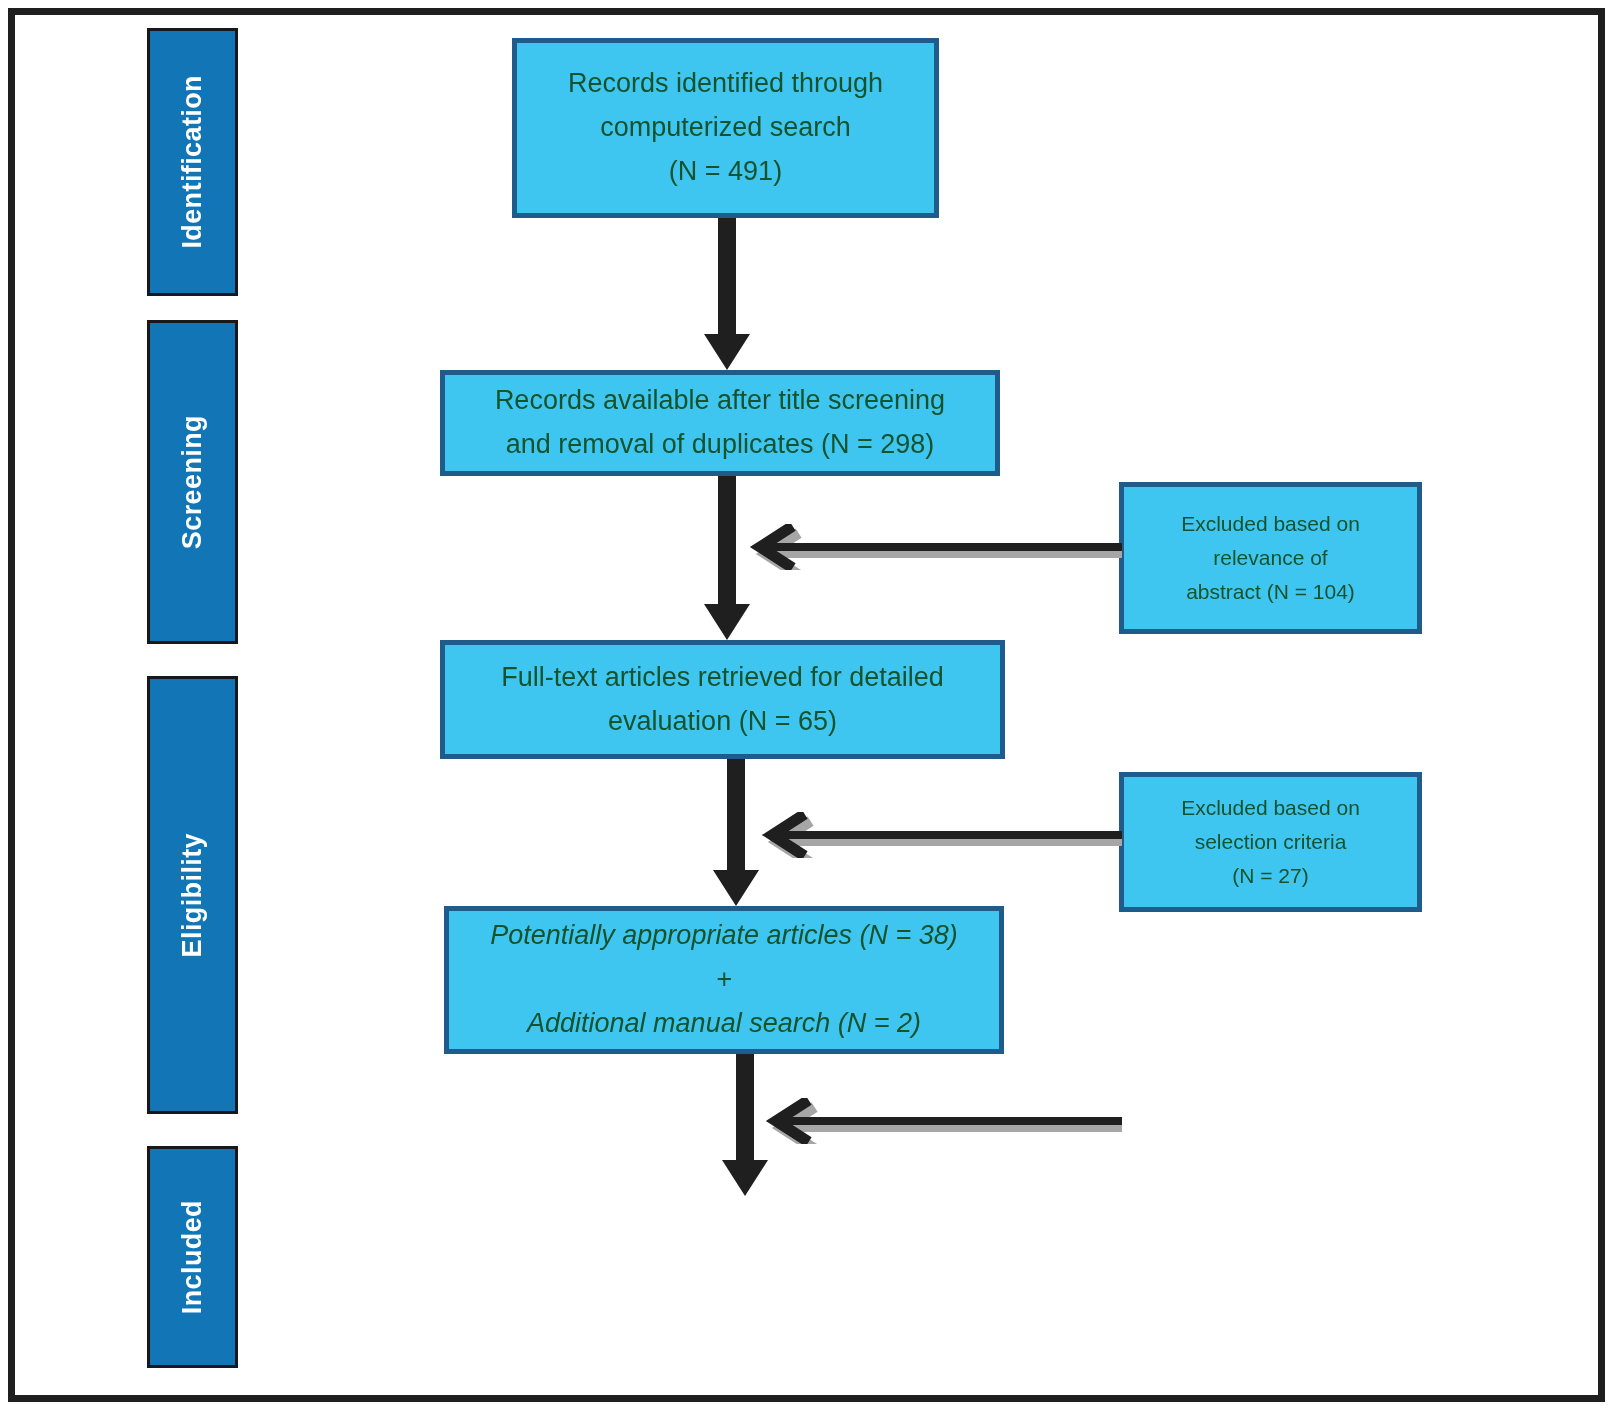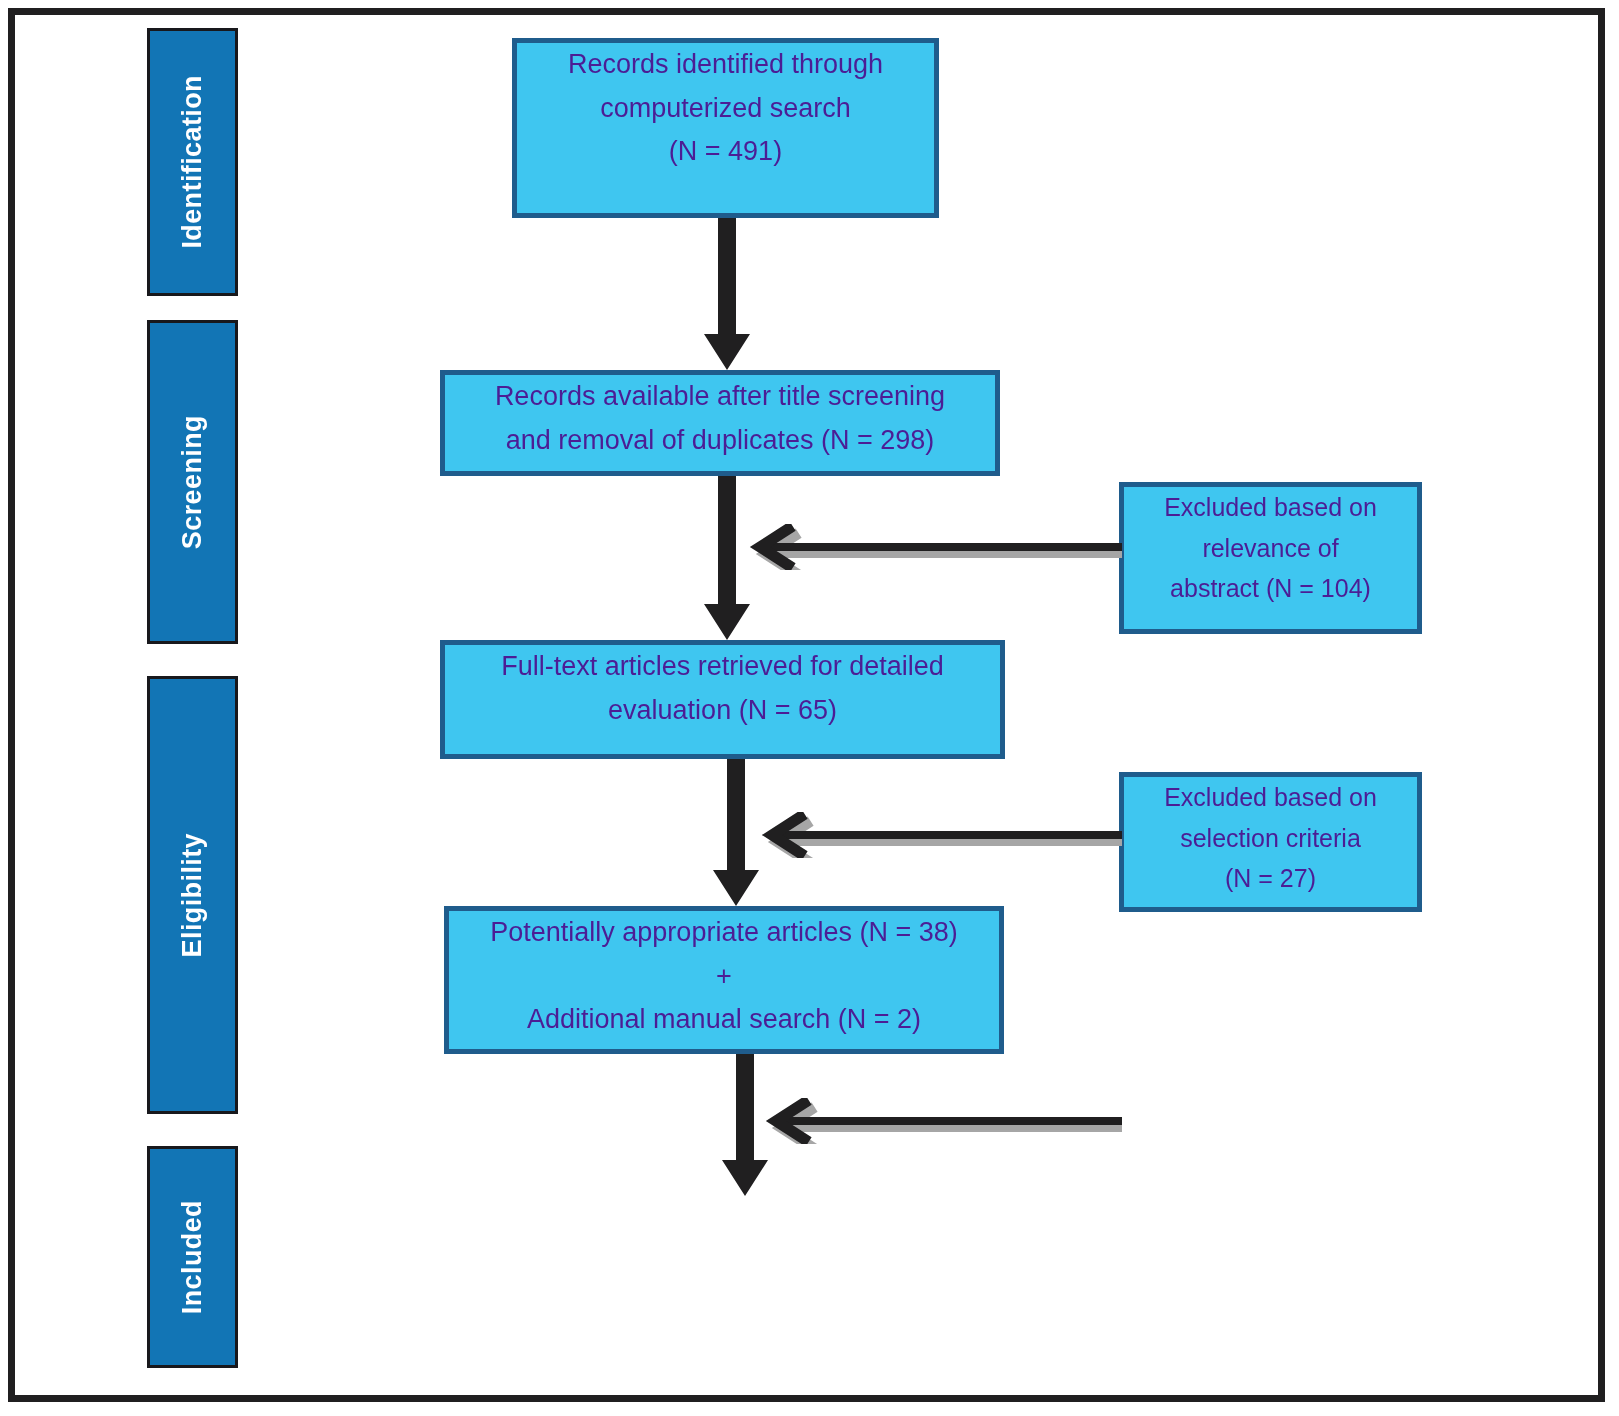--- a/index.html
+++ b/index.html
@@ -49,32 +49,33 @@
     line-height: 1;
   }
 
   
   .box {
     position: absolute;
     background: #3FC6F0;
     border: 5px solid #1F5C8C;
     box-sizing: border-box;
     display: flex;
+    align-items: center;
     justify-content: center;
-    color: #4c1d95;
+    color: #14532d;
     text-align: center;
   }
   .box .txt {
     font-size: 27px;
     line-height: 1.62;
     padding: 0 14px;
     white-space: pre-line;
   }
   .box.small .txt {
-    font-size: 25px;
+    font-size: 21px;
     line-height: 1.62;
   }
 
   
   .varrow {
     position: absolute;
     width: 46px;
   }
   .varrow svg { display: block; width: 100%; height: 100%; }
 
@@ -117,21 +118,21 @@
   <div class="box" style="left:440px; top:370px; width:560px; height:106px;">
     <span class="txt">Records available after title screening
 and removal of duplicates (N = 298)</span>
   </div>
 
   <div class="box" style="left:440px; top:640px; width:565px; height:119px;">
     <span class="txt">Full-text articles retrieved for detailed
 evaluation (N = 65)</span>
   </div>
 
-  <div class="box" style="left:444px; top:906px; width:560px; height:148px;">
+  <div class="box" style="left:444px; top:906px; width:560px; height:148px;font-style:italic;">
     <span class="txt">Potentially appropriate articles (N = 38)
 +
 Additional manual search (N = 2)</span>
   </div>
 
 
   <div class="box small" style="left:1119px; top:482px; width:303px; height:152px;">
     <span class="txt">Excluded based on
 relevance of
 abstract (N = 104)</span>

